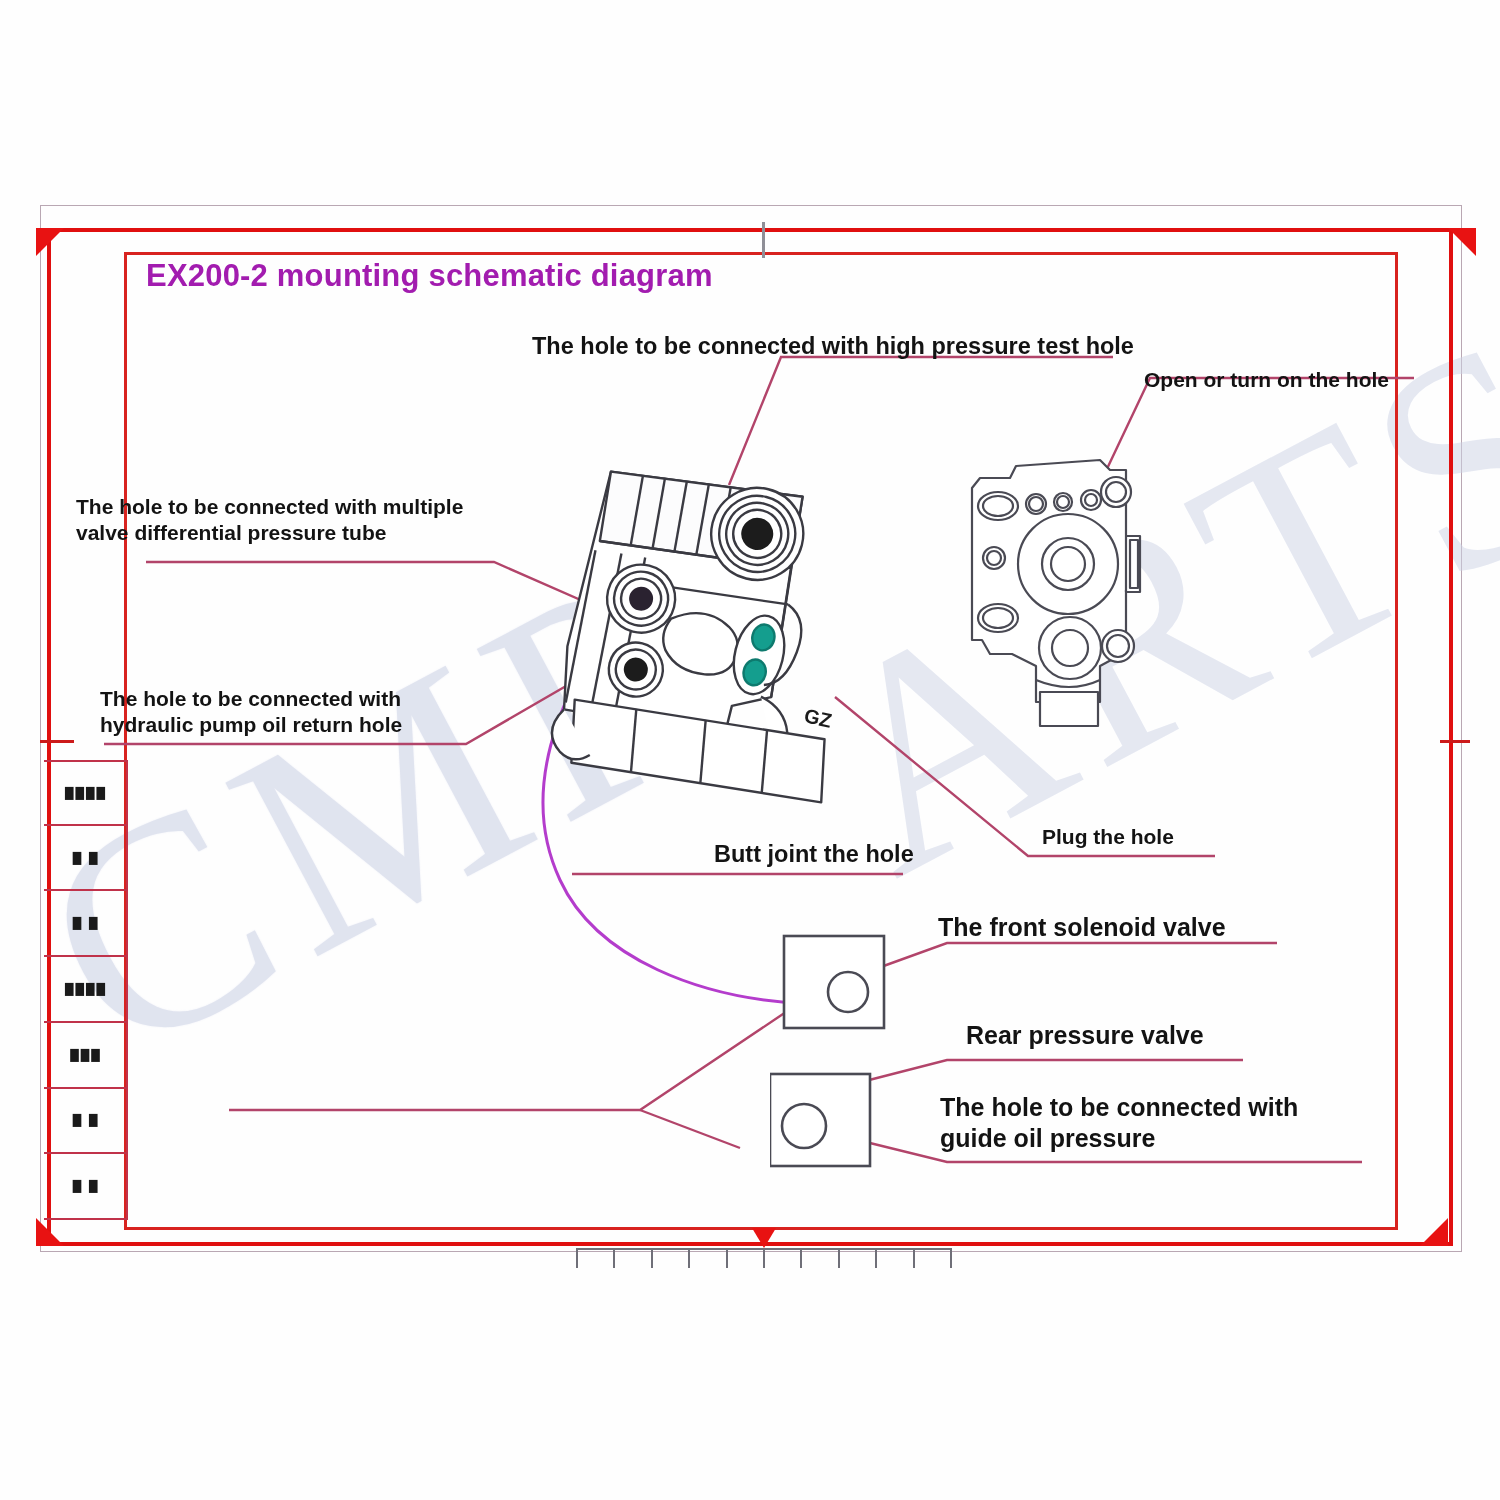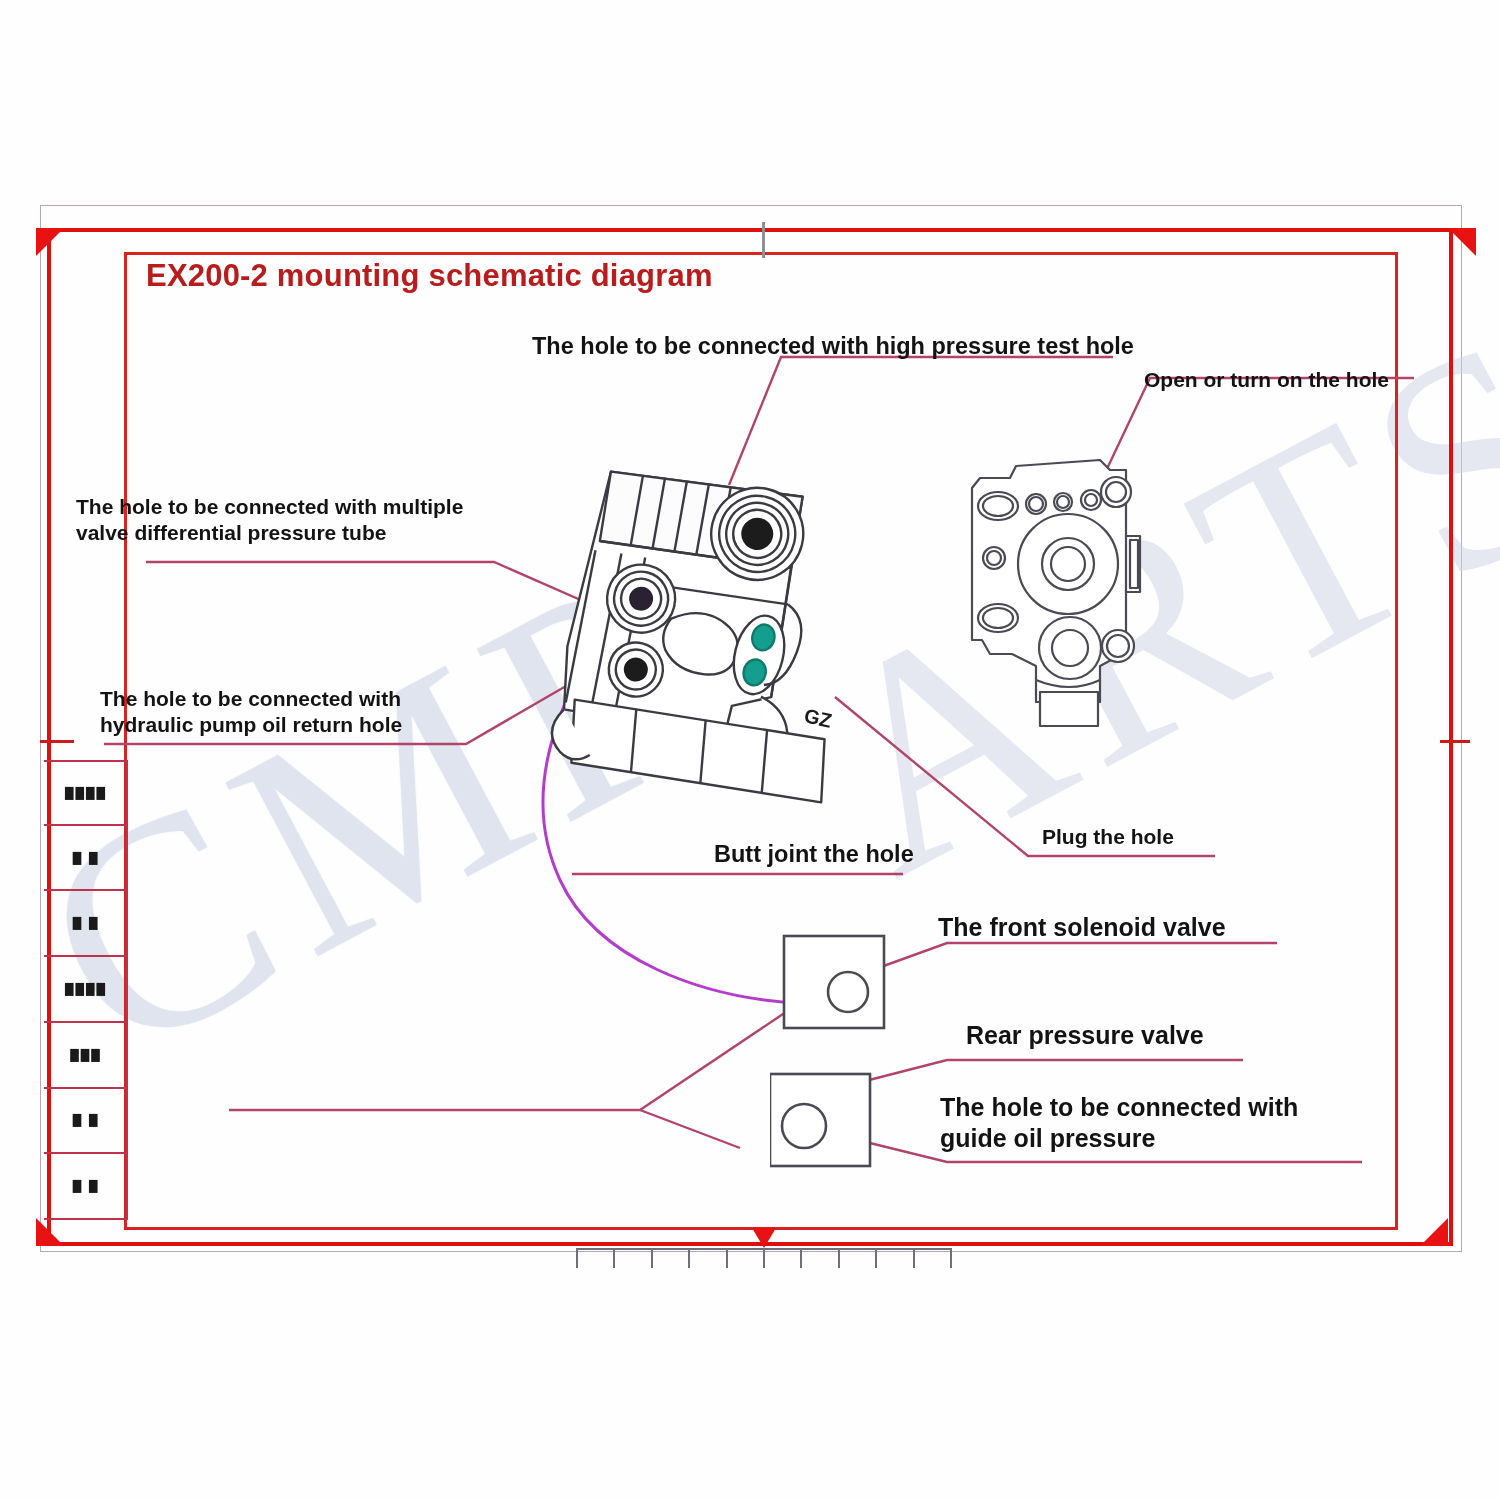--- a/index.html
+++ b/index.html
@@ -85,21 +85,21 @@
   .ruler-tick{position:absolute;top:0;width:2px;height:20px;background:#6f6f78;}
   .ruler-arrow{
     position:absolute;left:176px;top:-20px;width:0;height:0;
     border-left:12px solid transparent;border-right:12px solid transparent;
     border-top:20px solid #e81212;
   }
 
   
   .title-main{
     position:absolute;left:146px;top:258px;z-index:12;
-    font-size:31px;font-weight:700;color:#b91c1c;
+    font-size:31px;font-weight:700;color:#a21caf;
     font-family:"Liberation Sans",sans-serif;
     letter-spacing:.2px;
   }
   .lbl{
     position:absolute;z-index:12;color:#131313;
     font-family:"Liberation Sans",sans-serif;font-weight:700;
     line-height:1.22;white-space:pre-line;
   }
   .s21{font-size:21px;}
   .s23{font-size:23.5px;}

